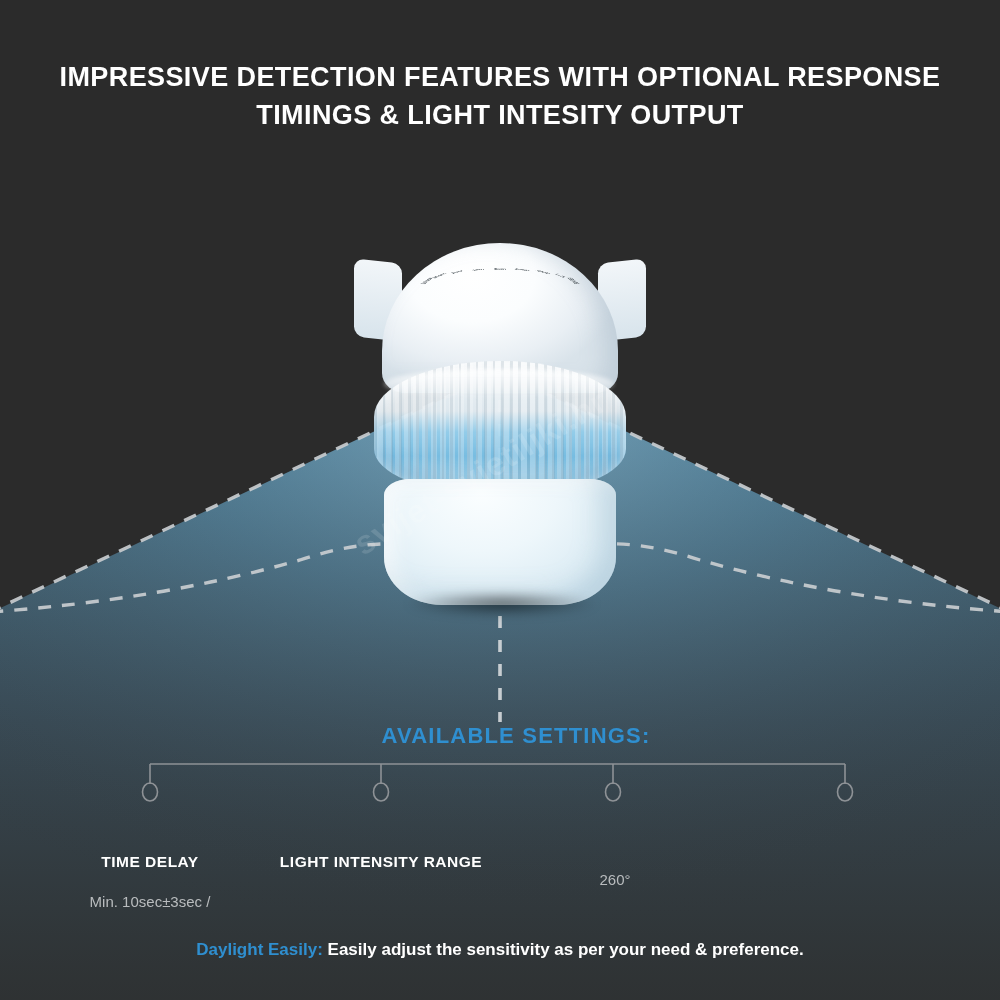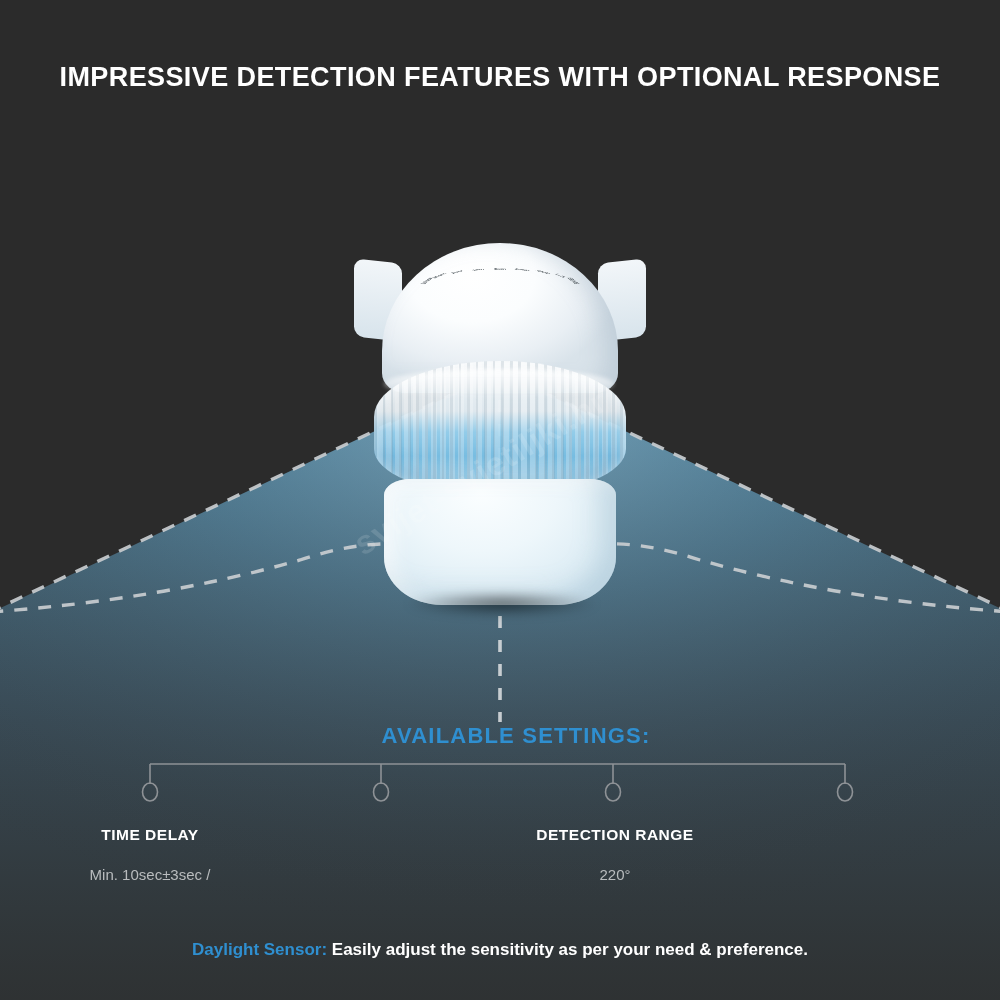--- a/index.html
+++ b/index.html
@@ -175,21 +175,21 @@
   }
 
   #connector{
     position:absolute;
     left:0; top:758px;
     width:1000px; height:55px;
   }
 
   #cols{
     position:absolute;
-    left:50px; top:824px;
+    left:50px; top:851px;
     width:900px;
     display:flex;
   }
   .col{ text-align:center; }
   .col .ch{
     color:#ffffff;
     font-size:15.5px;
     font-weight:700;
     letter-spacing:0.5px;
     text-transform:uppercase;
@@ -249,20 +249,21 @@
       <line x1="500" y1="372" x2="1010" y2="612"></line>
     </g>
 
     <path d="M -10 612 Q 160 600 300 560 Q 420 520 500 578 Q 580 520 700 560 Q 840 600 1010 612" fill="none" stroke="#c9cdd0" stroke-width="3.4" stroke-dasharray="13 11" opacity="0.92"></path>
 
     <line x1="500" y1="280" x2="500" y2="722" stroke="#d6dadd" stroke-width="3.6" stroke-dasharray="12 12" opacity="0.9"></line>
   </svg>
 
   <div id="headline">
     <span class="ln">IMPRESSIVE DETECTION FEATURES WITH OPTIONAL RESPONSE</span>
+    <span class="ln">TIMINGS &amp; LIGHT INTESITY OUTPUT</span>
   </div>
 
   <div id="device">
     <div class="wing l"></div>
     <div class="wing r"></div>
     <div class="dome"></div>
     <div class="dial" id="dial-ring">
         <span class="tk" style="transform: translate(-75.3px, -5.8px) rotate(-82deg) translate(-50%, -50%);">10sec</span>
         <span class="tk" style="transform: translate(-66.8px, -19.9px) rotate(-61.5deg) translate(-50%, -50%);">30sec</span>
         <span class="tk" style="transform: translate(-49.9px, -31.5px) rotate(-41deg) translate(-50%, -50%);">1min</span>
@@ -303,31 +304,31 @@
   <div id="cols">
 
     <div class="col" style="width:200px;">
       <div class="ch">TIME DELAY</div>
       <div class="cv">
         <span>Min. 10sec±3sec /</span>
       </div>
     </div>
 
     <div class="col" style="width:262px;">
+      <div class="ch">LIGHT INTENSITY RANGE</div>
       <div class="cv">
       </div>
     </div>
 
     <div class="col" style="width:206px;">
-      <div class="ch">DETECTION RANGE</div>
       <div class="cv">
-        <span>220°</span>
+        <span>260°</span>
       </div>
     </div>
 
 
   </div>
 
   <div id="footer">
-    <span class="lbl">Daylight Sensor:</span><span class="txt"> Easily adjust the sensitivity as per your need &amp; preference.</span>
+    <span class="lbl">Daylight Easily:</span><span class="txt"> Easily adjust the sensitivity as per your need &amp; preference.</span>
   </div>
 
 </div>
 
 </body></html>

